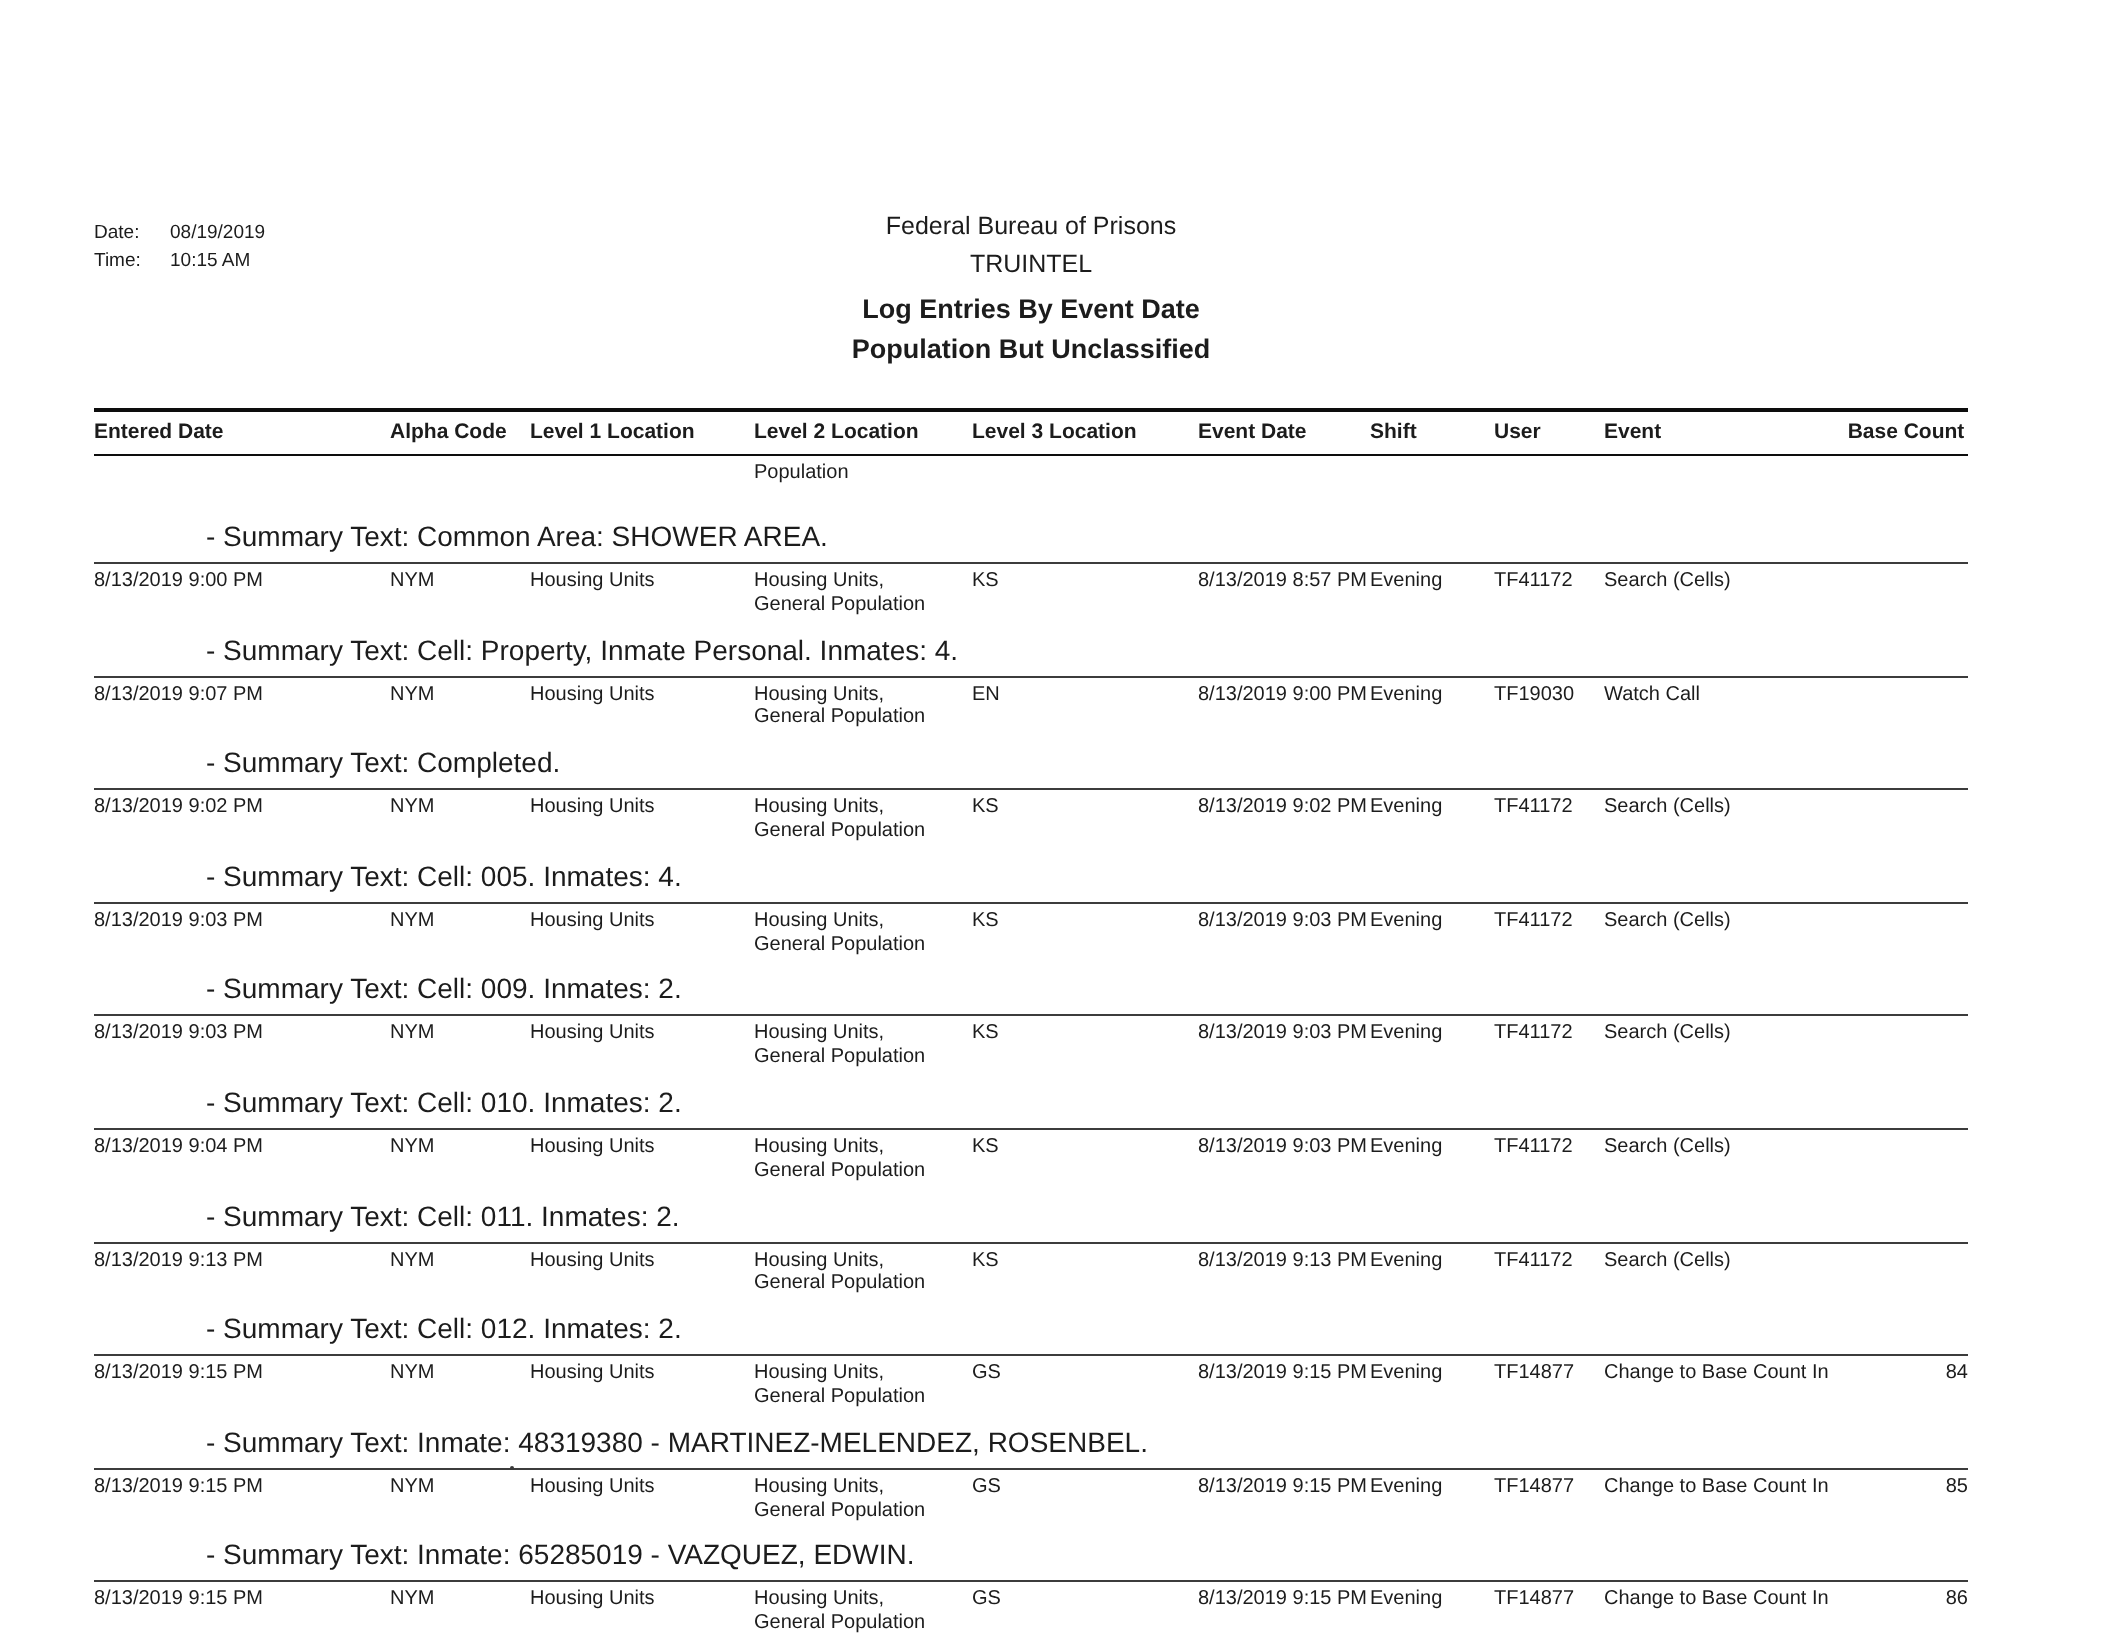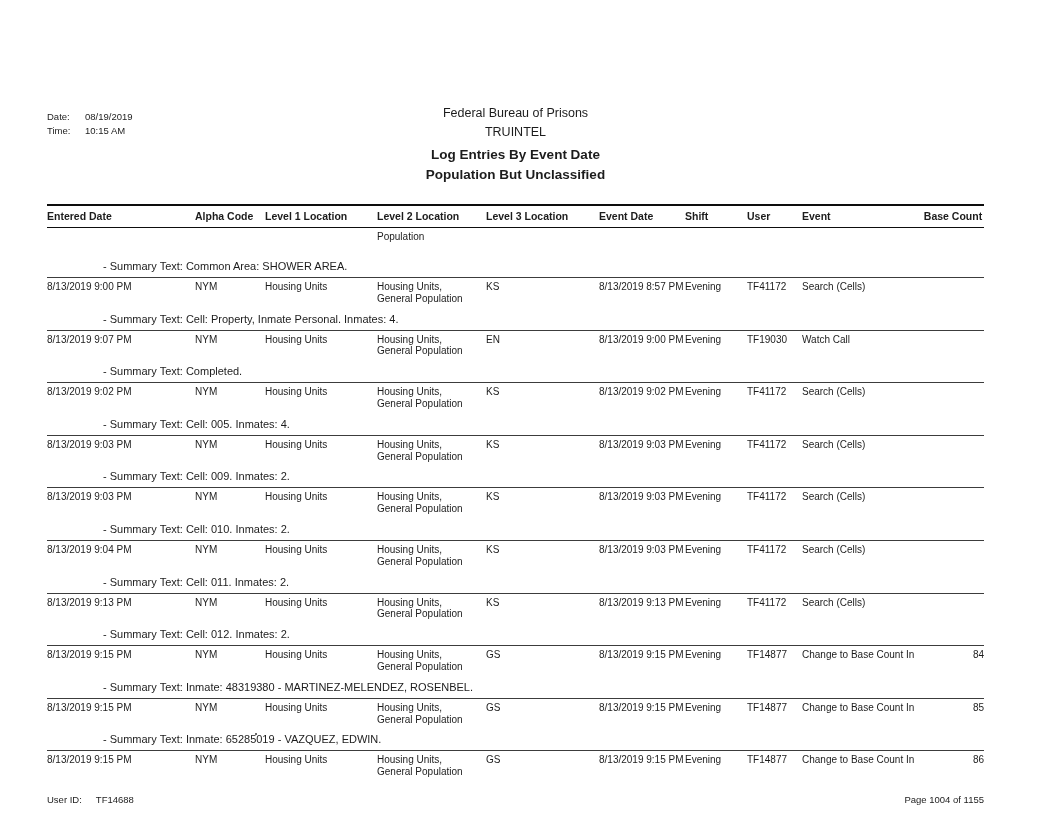--- a/index.html
+++ b/index.html
@@ -25,21 +25,21 @@
   .thead{
     border-top:2px solid #0d0d0d;
     border-bottom:1.5px solid #0d0d0d;
     padding:4px 0 5px 0;
   }
   .thead .hcell{font-size:10.5px;font-weight:bold;white-space:nowrap;}
   .hcell.num{text-align:center;}
   .cell{font-size:10px;line-height:1.18;padding-top:3px;white-space:nowrap;}
   .cell.wrap{white-space:normal;padding-right:10px;}
   .cell.num{text-align:right;}
-  .summary{font-size:11px;margin:8px 0 5px 56px;}
+  .summary{font-size:14px;margin:8px 0 5px 56px;}
   .block{border-bottom:1px solid #3c3c3c;}
   .block.last{border-bottom:none;}
   .block .grid{min-height:24px;}
   .footer{
     display:flex;justify-content:space-between;
     margin-top:16px;font-size:9.5px;
   }
   .footer .lbl{display:inline-block;margin-right:14px;}
   .artifact-dot{
     position:absolute;left:255px;top:733px;width:2px;height:2px;

